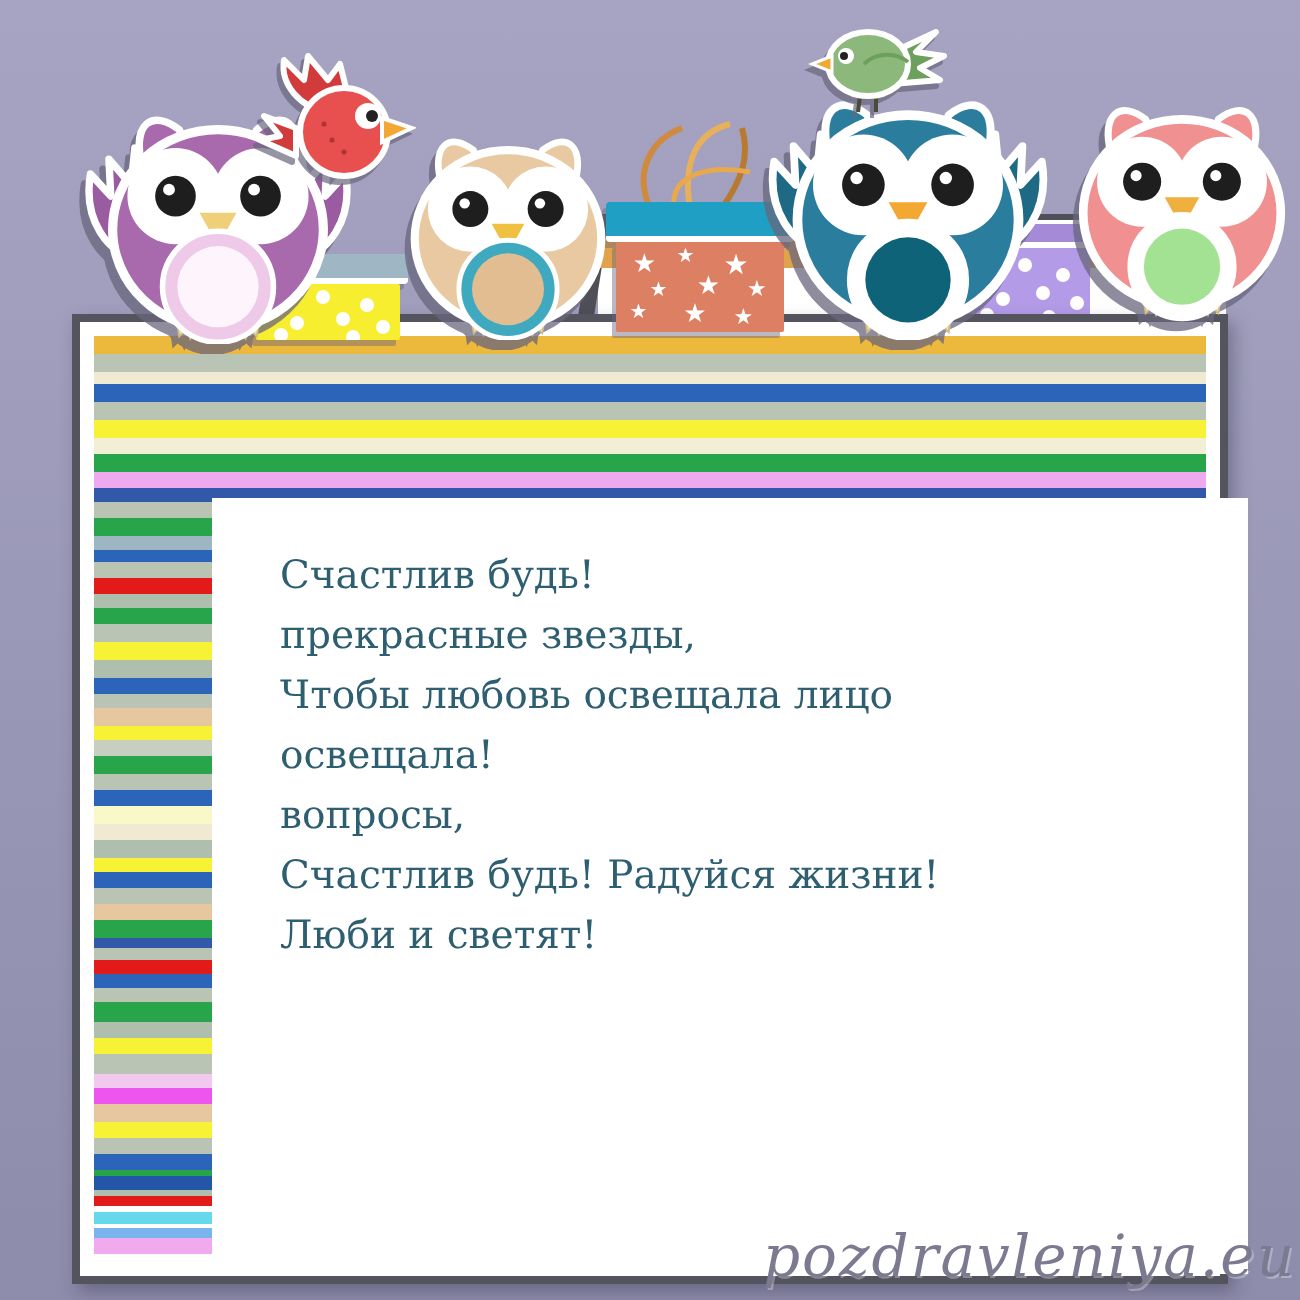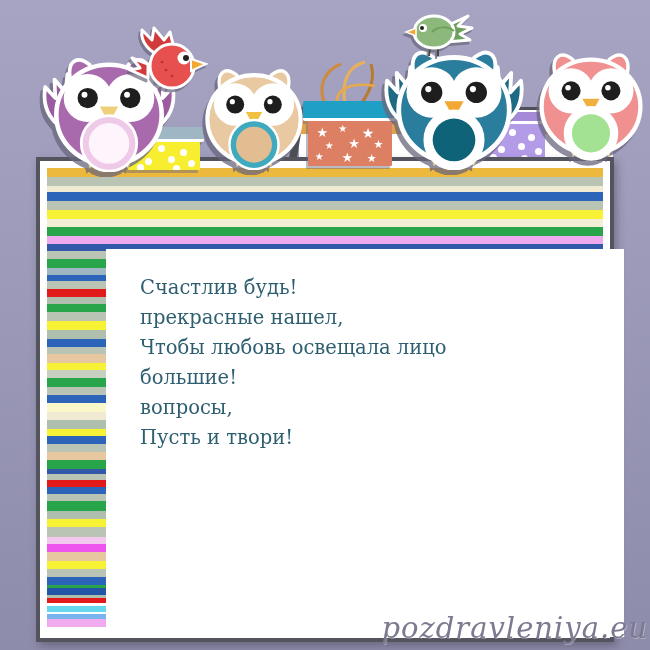--- a/index.html
+++ b/index.html
@@ -140,25 +140,26 @@
           <div class="stripe" style="height: 3px; background: rgb(255, 255, 255);"></div>
           <div class="stripe" style="height: 6px; background: rgb(102, 216, 238);"></div>
           <div class="stripe" style="height: 2px; background: rgb(255, 255, 255);"></div>
           <div class="stripe" style="height: 5px; background: rgb(122, 180, 238);"></div>
           <div class="stripe" style="height: 8px; background: rgb(242, 170, 238);"></div>
           <div class="stripe" style="height: 4px; background: rgb(255, 255, 255);"></div>
         </div>
       <div class="panel" style="background: rgb(255, 255, 255);">
         <div class="message" id="message" style="color: rgb(46, 95, 112);">
             <div class="line">Счастлив будь!</div>
-            <div class="line">прекрасные нашел,</div>
+            <div class="line">прекрасные звезды,</div>
             <div class="line">Чтобы любовь освещала лицо</div>
-            <div class="line">большие!</div>
+            <div class="line">освещала!</div>
             <div class="line">вопросы,</div>
-            <div class="line">Пусть и твори!</div>
+            <div class="line">Счастлив будь! Радуйся жизни!</div>
+            <div class="line">Люби и светят!</div>
           </div>
       </div>
     </div>
   </div>
 
   <div class="ribbon">
     <svg viewBox="0 0 64 50">
       <path d="M10,48 C2,30 10,14 26,8" stroke="#cf8a3e" fill="none" stroke-width="3"></path>
       <path d="M30,48 C26,24 34,10 50,6" stroke="#e8b05a" fill="none" stroke-width="3"></path>
       <path d="M46,48 C56,34 60,22 56,8" stroke="#b87a30" fill="none" stroke-width="3"></path>

